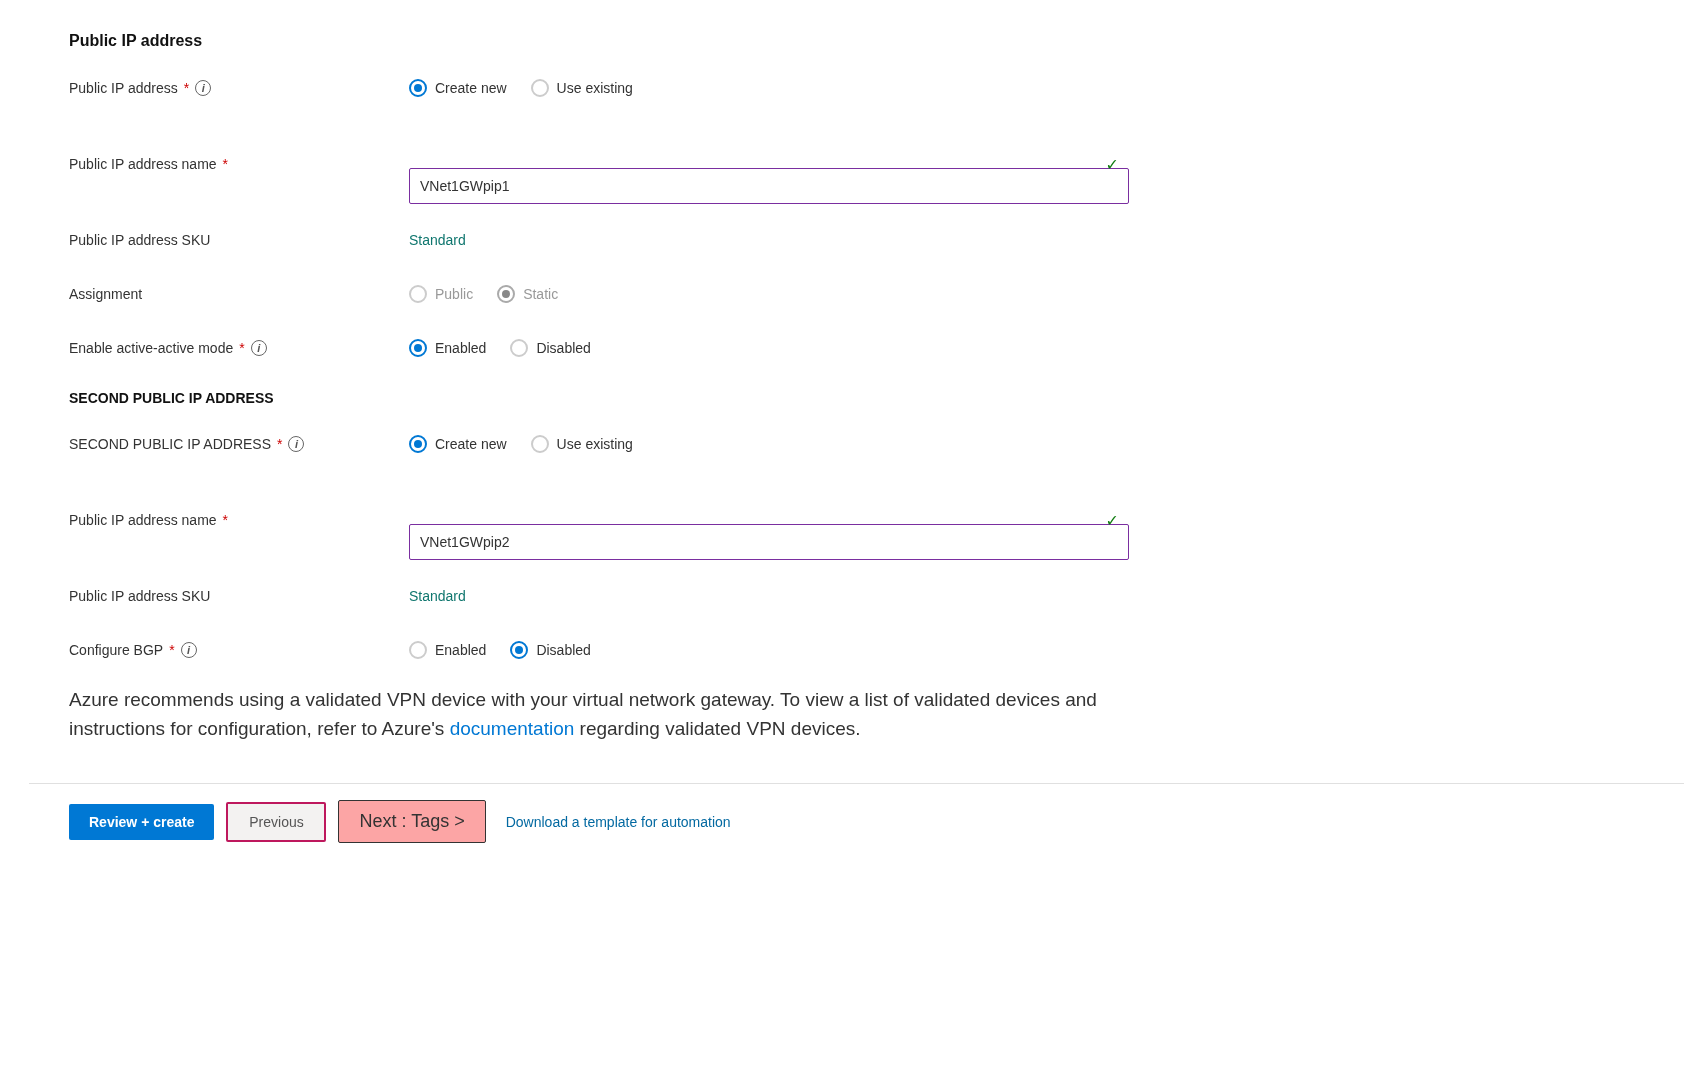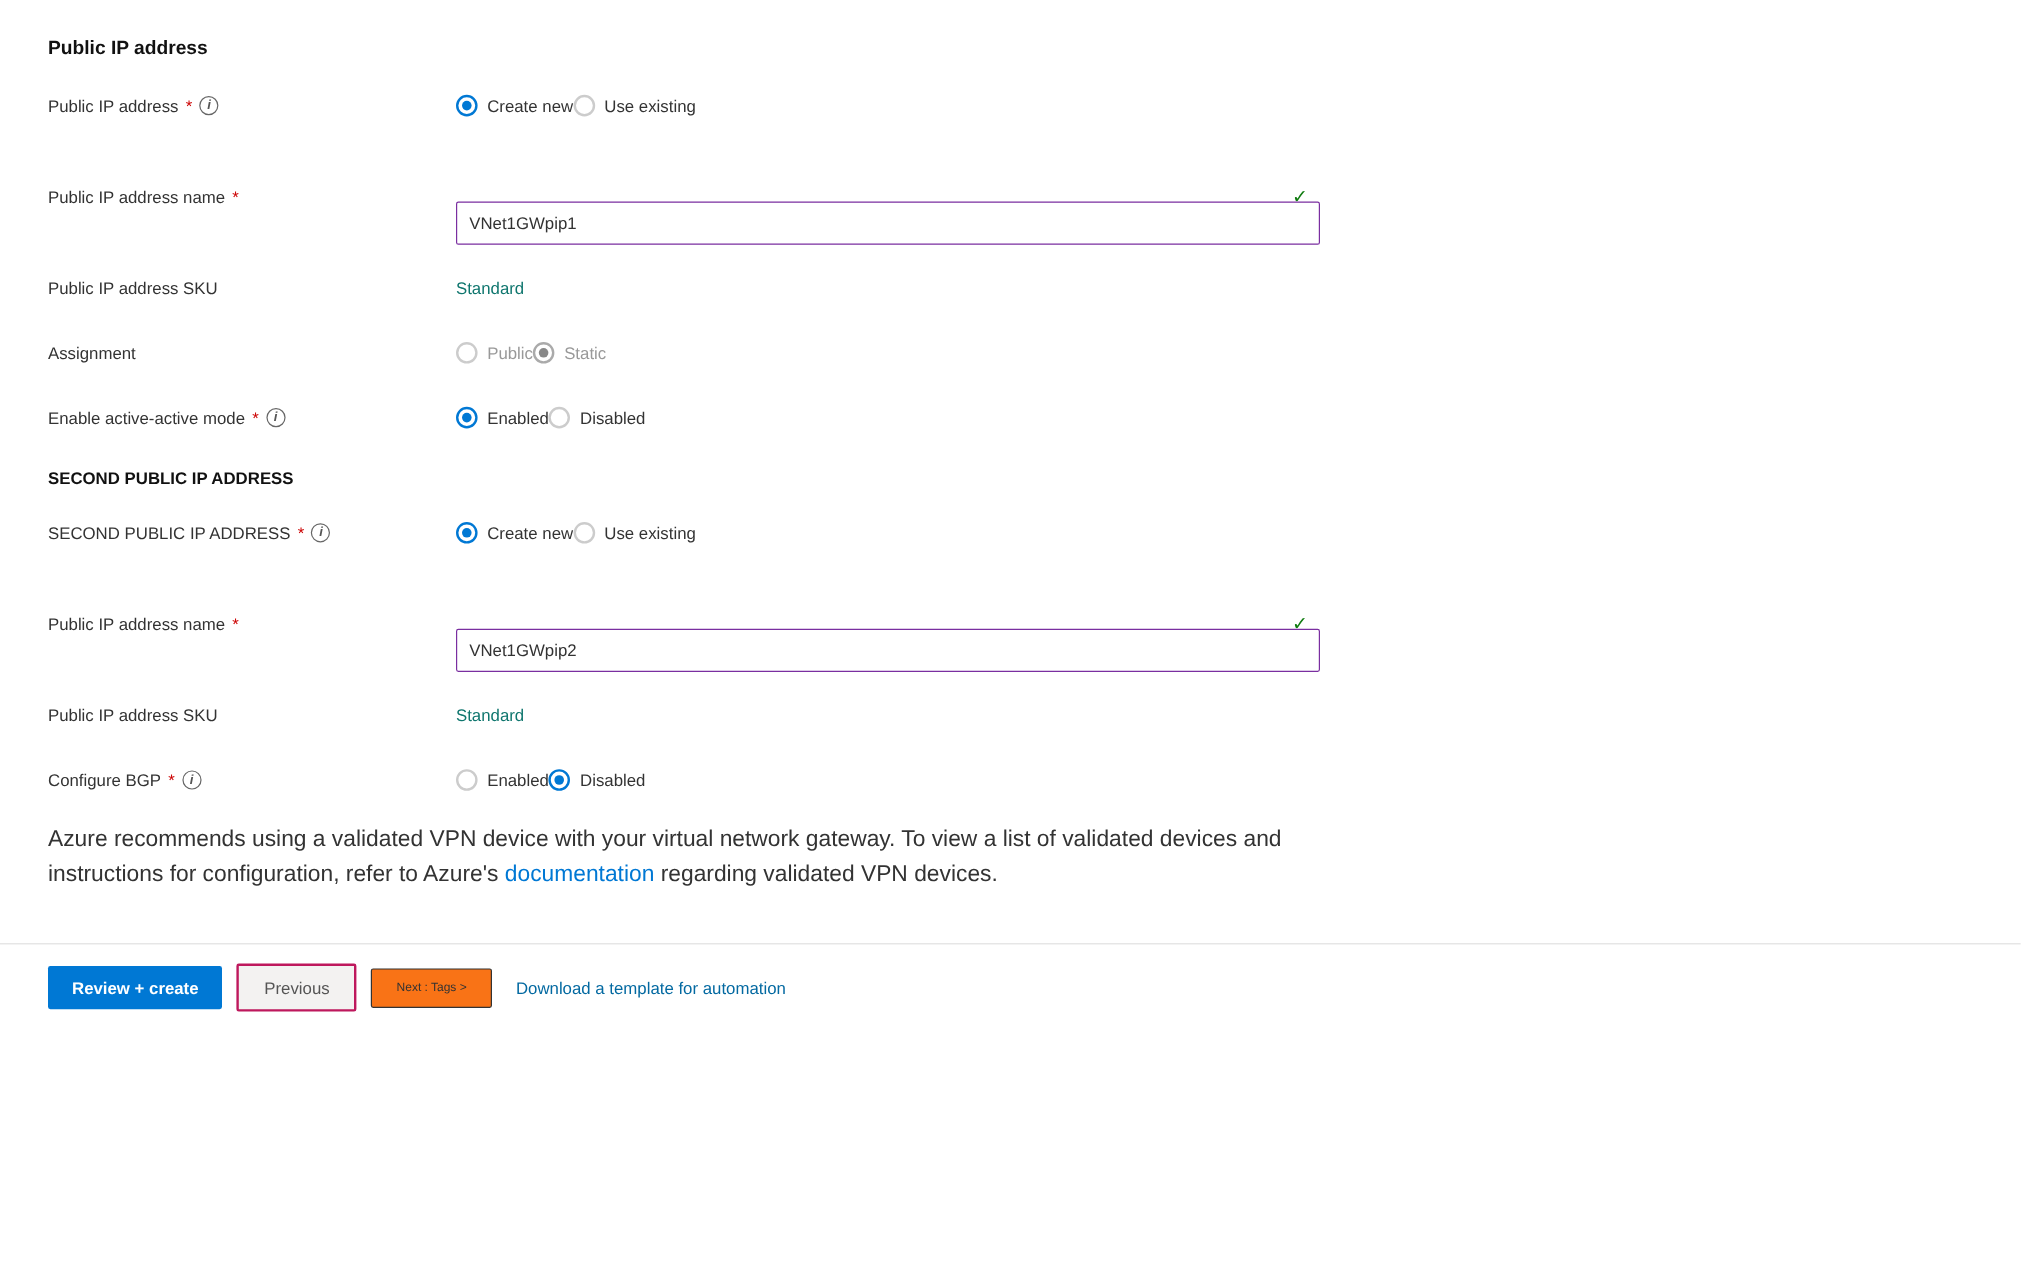--- a/index.html
+++ b/index.html
@@ -8,20 +8,21 @@
       font-size: 14px;
       color: #333;
       background: #fff;
       width: 1684px;
       min-height: 1071px;
     }
     .page-container {
       display: flex;
       flex-direction: column;
       height: 859px;
+      padding-left: 29px;
     }
     .content-area {
       flex: 1;
       padding: 32px 40px 20px 40px;
       overflow-y: auto;
     }
     .section-title {
       font-size: 16px;
       font-weight: 700;
       color: #111;
@@ -63,20 +64,21 @@
     .form-control {
       flex: 1;
       display: flex;
       align-items: center;
       gap: 20px;
     }
     
     .radio-group {
       display: flex;
       align-items: center;
+      gap: 24px;
     }
     .radio-option {
       display: flex;
       align-items: center;
       gap: 8px;
       cursor: pointer;
       user-select: none;
     }
     .radio-circle {
       width: 18px;
@@ -193,25 +195,25 @@
       background: #f3f2f1;
       color: #555;
       border: 2px solid #be185d;
       padding: 10px 20px;
       font-size: 14px;
       cursor: pointer;
       border-radius: 2px;
       min-width: 100px;
     }
     .btn-outline {
-      background: #f97316;
+      background: #fca5a5;
       color: #333;
       border: 1px solid #333;
       padding: 10px 20px;
-      font-size: 10px;
+      font-size: 18px;
       cursor: pointer;
       border-radius: 2px;
     }
     .btn-link {
       background: none;
       border: none;
       color: #0369a1;
       font-size: 14px;
       cursor: pointer;
       padding: 10px 8px;

